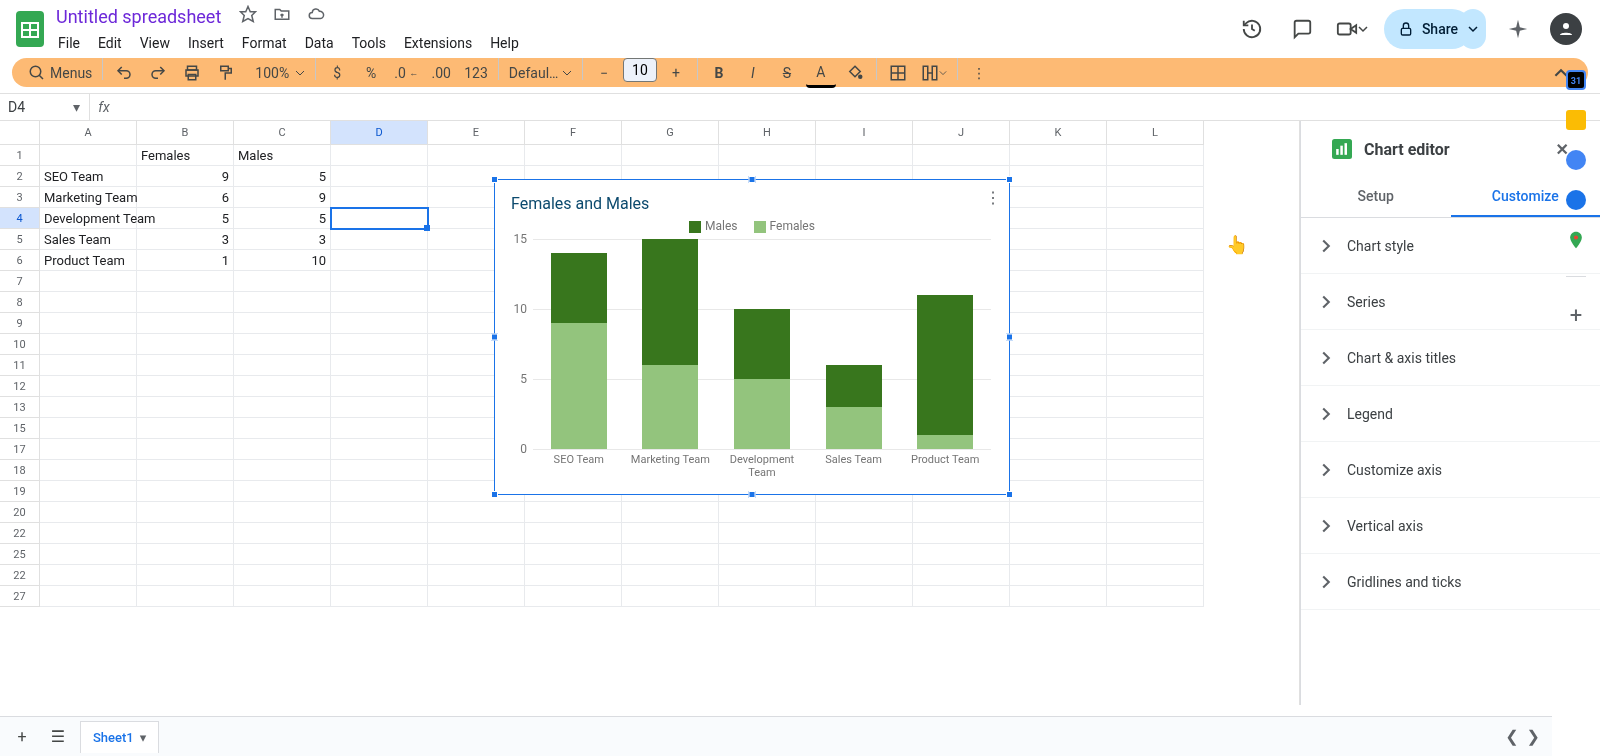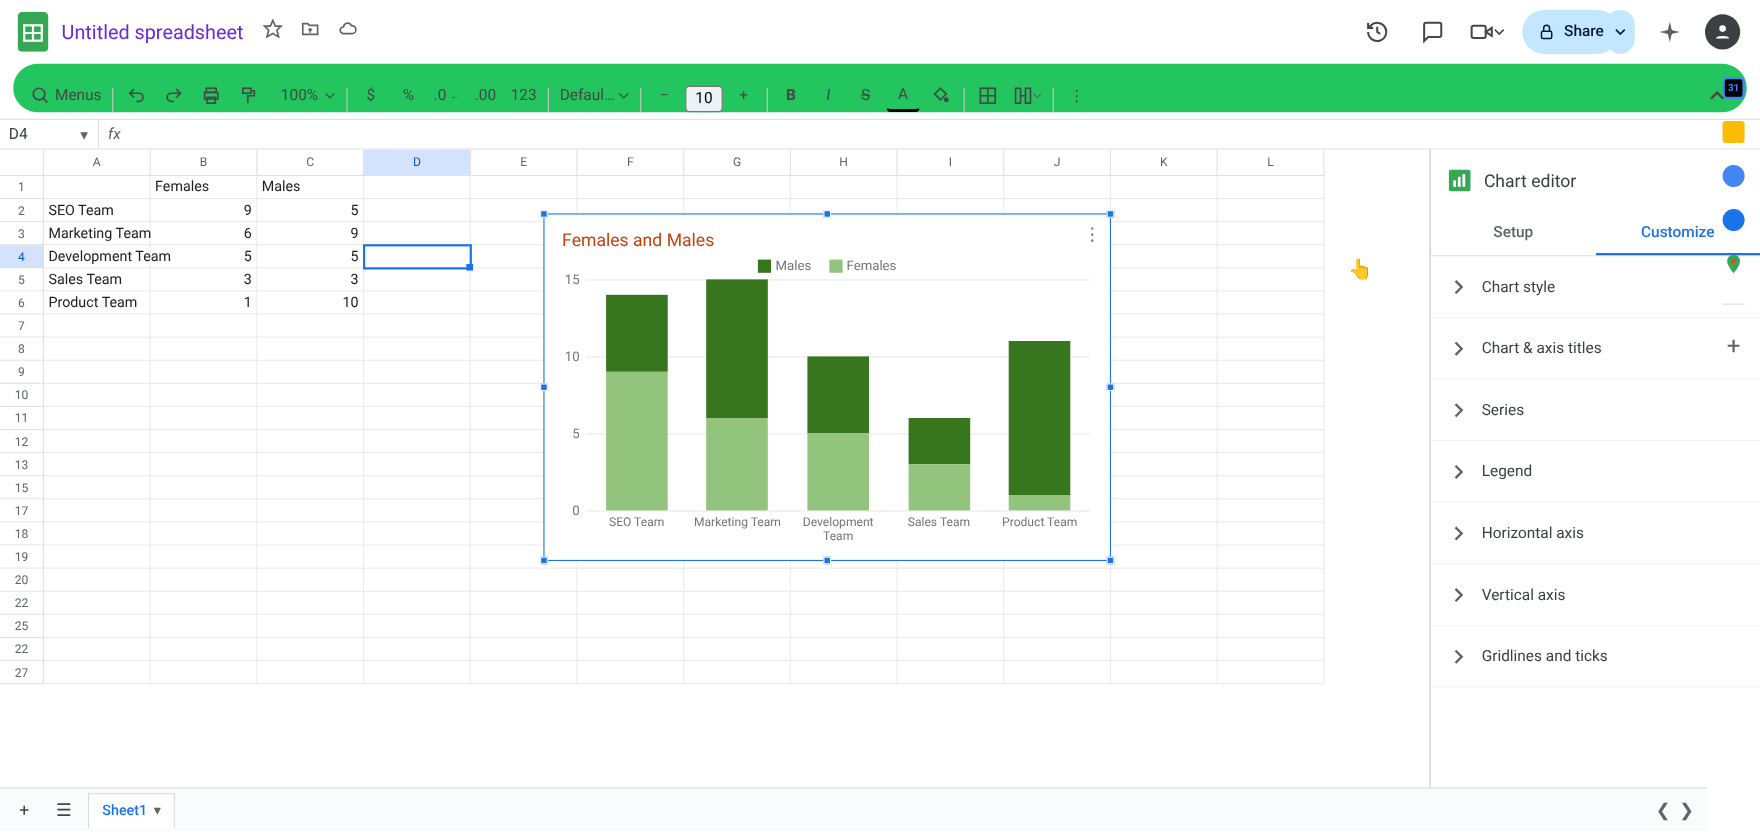--- a/index.html
+++ b/index.html
@@ -14,21 +14,21 @@
 .title-icons svg { width: 18px; height: 18px; }
 .menubar { display: flex; gap: 2px; font-size: 14px; color: #202124; padding-top: 2px; }
 .menubar span { padding: 4px 8px; cursor: pointer; }
 .header-right { display: flex; align-items: center; gap: 14px; padding-right: 8px; }
 .icon-btn { width: 36px; height: 36px; display: flex; align-items: center; justify-content: center; color: #444746; border-radius: 50%; cursor: pointer; }
 .share-btn { background: #c2e7ff; border-radius: 40px; height: 40px; display: flex; align-items: center; padding: 0 14px 0 14px; gap: 8px; font-size: 14px; font-weight: 500; color: #001d35; cursor: pointer; }
 .share-drop { background: #c2e7ff; border-radius: 40px; width: 26px; height: 40px; display:flex; align-items:center; justify-content:center; margin-left:-12px;}
 .avatar { width: 32px; height: 32px; border-radius: 50%; background: #3c4043; color: #fff; display: flex; align-items: center; justify-content: center; }
 
 
-.toolbar { display: flex; align-items: flex-end; height: 44px; margin: 4px 12px 0 12px; background: #22c55e; border-radius: 24px; padding: 0 12px; gap: 4px; }
+.toolbar { display: flex; align-items: flex-start; height: 29px; margin: 4px 12px 0 12px; background: #fdba74; border-radius: 24px; padding: 0 12px; gap: 4px; }
 .tb-item { height: 30px; min-width: 30px; display: flex; align-items: center; justify-content: center; color: #444746; border-radius: 4px; padding: 0 4px; font-size: 14px; cursor: pointer; }
 .tb-sep { width: 1px; height: 22px; background: #c7c7c7; margin: 0 2px; }
 .zoom-val { font-size: 14px; padding: 0 6px; }
 .font-sel { min-width: 60px; font-size: 14px; }
 .fontsize { border: 1px solid #747775; border-radius: 4px; width: 34px; height: 24px; text-align: center; font-size: 14px; display:flex; align-items:center; justify-content:center; background: #edf2fa;}
 .tb-right { margin-left: auto; }
 .text-color-ind { border-bottom: 3px solid #000; }
 
 
 .formula-bar { display: flex; align-items: center; height: 28px; border-top: 1px solid #e0e0e0; border-bottom: 1px solid #e0e0e0; font-size: 14px; margin-top: 6px; }
@@ -49,38 +49,38 @@
 .row-h { width: 40px; border-right: 1px solid #e0e0e0; border-bottom: 1px solid #e0e0e0; display: flex; align-items: center; justify-content: center; font-size: 11px; color: #5f6368; background: #fff; }
 .row-h.sel { background: #d3e3fd; color: #0b57d0; }
 .cell { width: 97px; border-right: 1px solid #e8eaed; border-bottom: 1px solid #e8eaed; padding: 0 4px; display: flex; align-items: center; overflow: visible; white-space: nowrap; }
 .cell.num { justify-content: flex-end; }
 .cell.selected { outline: 2px solid #1a73e8; outline-offset: -1px; position: relative; }
 .cell.selected::after { content:''; position:absolute; right:-3px; bottom:-3px; width:6px; height:6px; background:#1a73e8; }
 
 
 .chart-box { position: absolute; left: 494px; top: 58px; width: 516px; height: 316px; background: #fff; border: 1px solid #1a73e8; }
 .chart-handle { position: absolute; width: 7px; height: 7px; background: #1a73e8; border: 1px solid #fff; }
-.chart-title { font-size: 16px; color: #c2410c; padding: 14px 0 0 16px; }
+.chart-title { font-size: 16px; color: #0c4a6e; padding: 14px 0 0 16px; }
 .chart-more { position: absolute; right: 8px; top: 8px; color: #5f6368; cursor: pointer; }
 .legend { display: flex; justify-content: center; gap: 16px; font-size: 12px; color: #757575; padding: 6px 0; }
 .leg-swatch { width: 12px; height: 12px; display: inline-block; margin-right: 4px; vertical-align: middle; }
 .plot { position: relative; height: 210px; margin: 0 18px 0 38px; }
 .ytick { position: absolute; right: 100%; font-size: 12px; color: #757575; transform: translateY(-50%); padding-right: 6px; }
 .ygrid { position: absolute; left: 0; right: 0; border-top: 1px solid #e8e8e8; }
 .bars { position: absolute; left: 0; right: 0; bottom: 0; top: 0; display: flex; justify-content: space-around; align-items: flex-end; }
 .bar-group { width: 56px; position: relative; height: 100%; }
 .bar-stack { position: absolute; bottom: 0; left: 0; right: 0; }
 .seg-females { background: #93c47d; }
 .seg-males { background: #38761d; }
 .xlabels { display: flex; justify-content: space-around; font-size: 11px; color: #757575; margin: 4px 18px 0 38px; }
 .xlabels span { width: 86px; text-align: center; }
 
 
 .sidebar { width: 300px; border-left: 1px solid #dadce0; display: flex; flex-direction: column; background: #fff; }
-.sb-head { display: flex; align-items: center; height: 56px; padding: 0 16px; font-size: 16px; font-weight: 400; color: #3c4043; }
+.sb-head { display: flex; align-items: center; height: 56px; padding: 0 31px; font-size: 16px; font-weight: 700; color: #3c4043; }
 .sb-head svg { margin-right: 12px; }
 .sb-close { margin-left: auto; color: #5f6368; cursor: pointer; }
 .sb-tabs { display: flex; border-bottom: 1px solid #dadce0; }
 .sb-tab { flex: 1; text-align: center; padding: 11px 0; font-size: 14px; color: #5f6368; cursor: pointer; font-weight: 500; }
 .sb-tab.active { color: #1a73e8; border-bottom: 2px solid #1a73e8; }
 .sb-sections { flex: 1; overflow-y: auto; }
 .sb-sec { display: flex; align-items: center; height: 56px; padding: 0 18px; font-size: 14px; color: #3c4043; cursor: pointer; border-bottom: 1px solid #f1f3f4; }
 .sb-sec svg { margin-right: 14px; color: #5f6368; }
 
 
@@ -113,20 +113,31 @@
             <polygon points="12,2 15,9 22,9 17,14 19,22 12,18 5,22 7,14 2,9 9,9"></polygon>
           </svg></span>
       <span><svg viewBox="0 0 24 24" fill="none" stroke="currentColor" stroke-width="2">
             <path d="M3 6h6l2 2h10v11H3z"></path>
             <path d="M12 12v5m0-5l-2 2m2-2l2 2"></path>
           </svg></span>
       <span><svg viewBox="0 0 24 24" fill="none" stroke="currentColor" stroke-width="2">
             <path d="M18 18H7a4 4 0 010-8 5 5 0 019.6-1.5A4 4 0 0118 18z"></path>
           </svg></span>
     </span>
+    <div class="menubar" id="menubar">
+        <span>File</span>
+        <span>Edit</span>
+        <span>View</span>
+        <span>Insert</span>
+        <span>Format</span>
+        <span>Data</span>
+        <span>Tools</span>
+        <span>Extensions</span>
+        <span>Help</span>
+      </div>
   </div>
   <div class="header-right">
     <span class="icon-btn">
         <svg width="22" height="22" viewBox="0 0 24 24" fill="none" stroke="currentColor" stroke-width="2">
           <path d="M3 12a9 9 0 102.64-6.36L3 8"></path>
           <polyline points="3,3 3,8 8,8"></polyline>
           <polyline points="12,7 12,12 15,14"></polyline>
         </svg>
       </span>
     <span class="icon-btn">
@@ -713,39 +724,39 @@
         <div class="sb-sec">
           <svg width="14" height="14" viewBox="0 0 10 10">
             <path d="M3 1l4 4-4 4" stroke="currentColor" fill="none" stroke-width="1.5"></path>
           </svg>
           <span>Chart style</span>
         </div>
         <div class="sb-sec">
           <svg width="14" height="14" viewBox="0 0 10 10">
             <path d="M3 1l4 4-4 4" stroke="currentColor" fill="none" stroke-width="1.5"></path>
           </svg>
-          <span>Chart &amp; axis titles</span>
+          <span>Series</span>
         </div>
         <div class="sb-sec">
           <svg width="14" height="14" viewBox="0 0 10 10">
             <path d="M3 1l4 4-4 4" stroke="currentColor" fill="none" stroke-width="1.5"></path>
           </svg>
-          <span>Series</span>
+          <span>Chart &amp; axis titles</span>
         </div>
         <div class="sb-sec">
           <svg width="14" height="14" viewBox="0 0 10 10">
             <path d="M3 1l4 4-4 4" stroke="currentColor" fill="none" stroke-width="1.5"></path>
           </svg>
           <span>Legend</span>
         </div>
         <div class="sb-sec">
           <svg width="14" height="14" viewBox="0 0 10 10">
             <path d="M3 1l4 4-4 4" stroke="currentColor" fill="none" stroke-width="1.5"></path>
           </svg>
-          <span>Horizontal axis</span>
+          <span>Customize axis</span>
         </div>
         <div class="sb-sec">
           <svg width="14" height="14" viewBox="0 0 10 10">
             <path d="M3 1l4 4-4 4" stroke="currentColor" fill="none" stroke-width="1.5"></path>
           </svg>
           <span>Vertical axis</span>
         </div>
         <div class="sb-sec">
           <svg width="14" height="14" viewBox="0 0 10 10">
             <path d="M3 1l4 4-4 4" stroke="currentColor" fill="none" stroke-width="1.5"></path>

